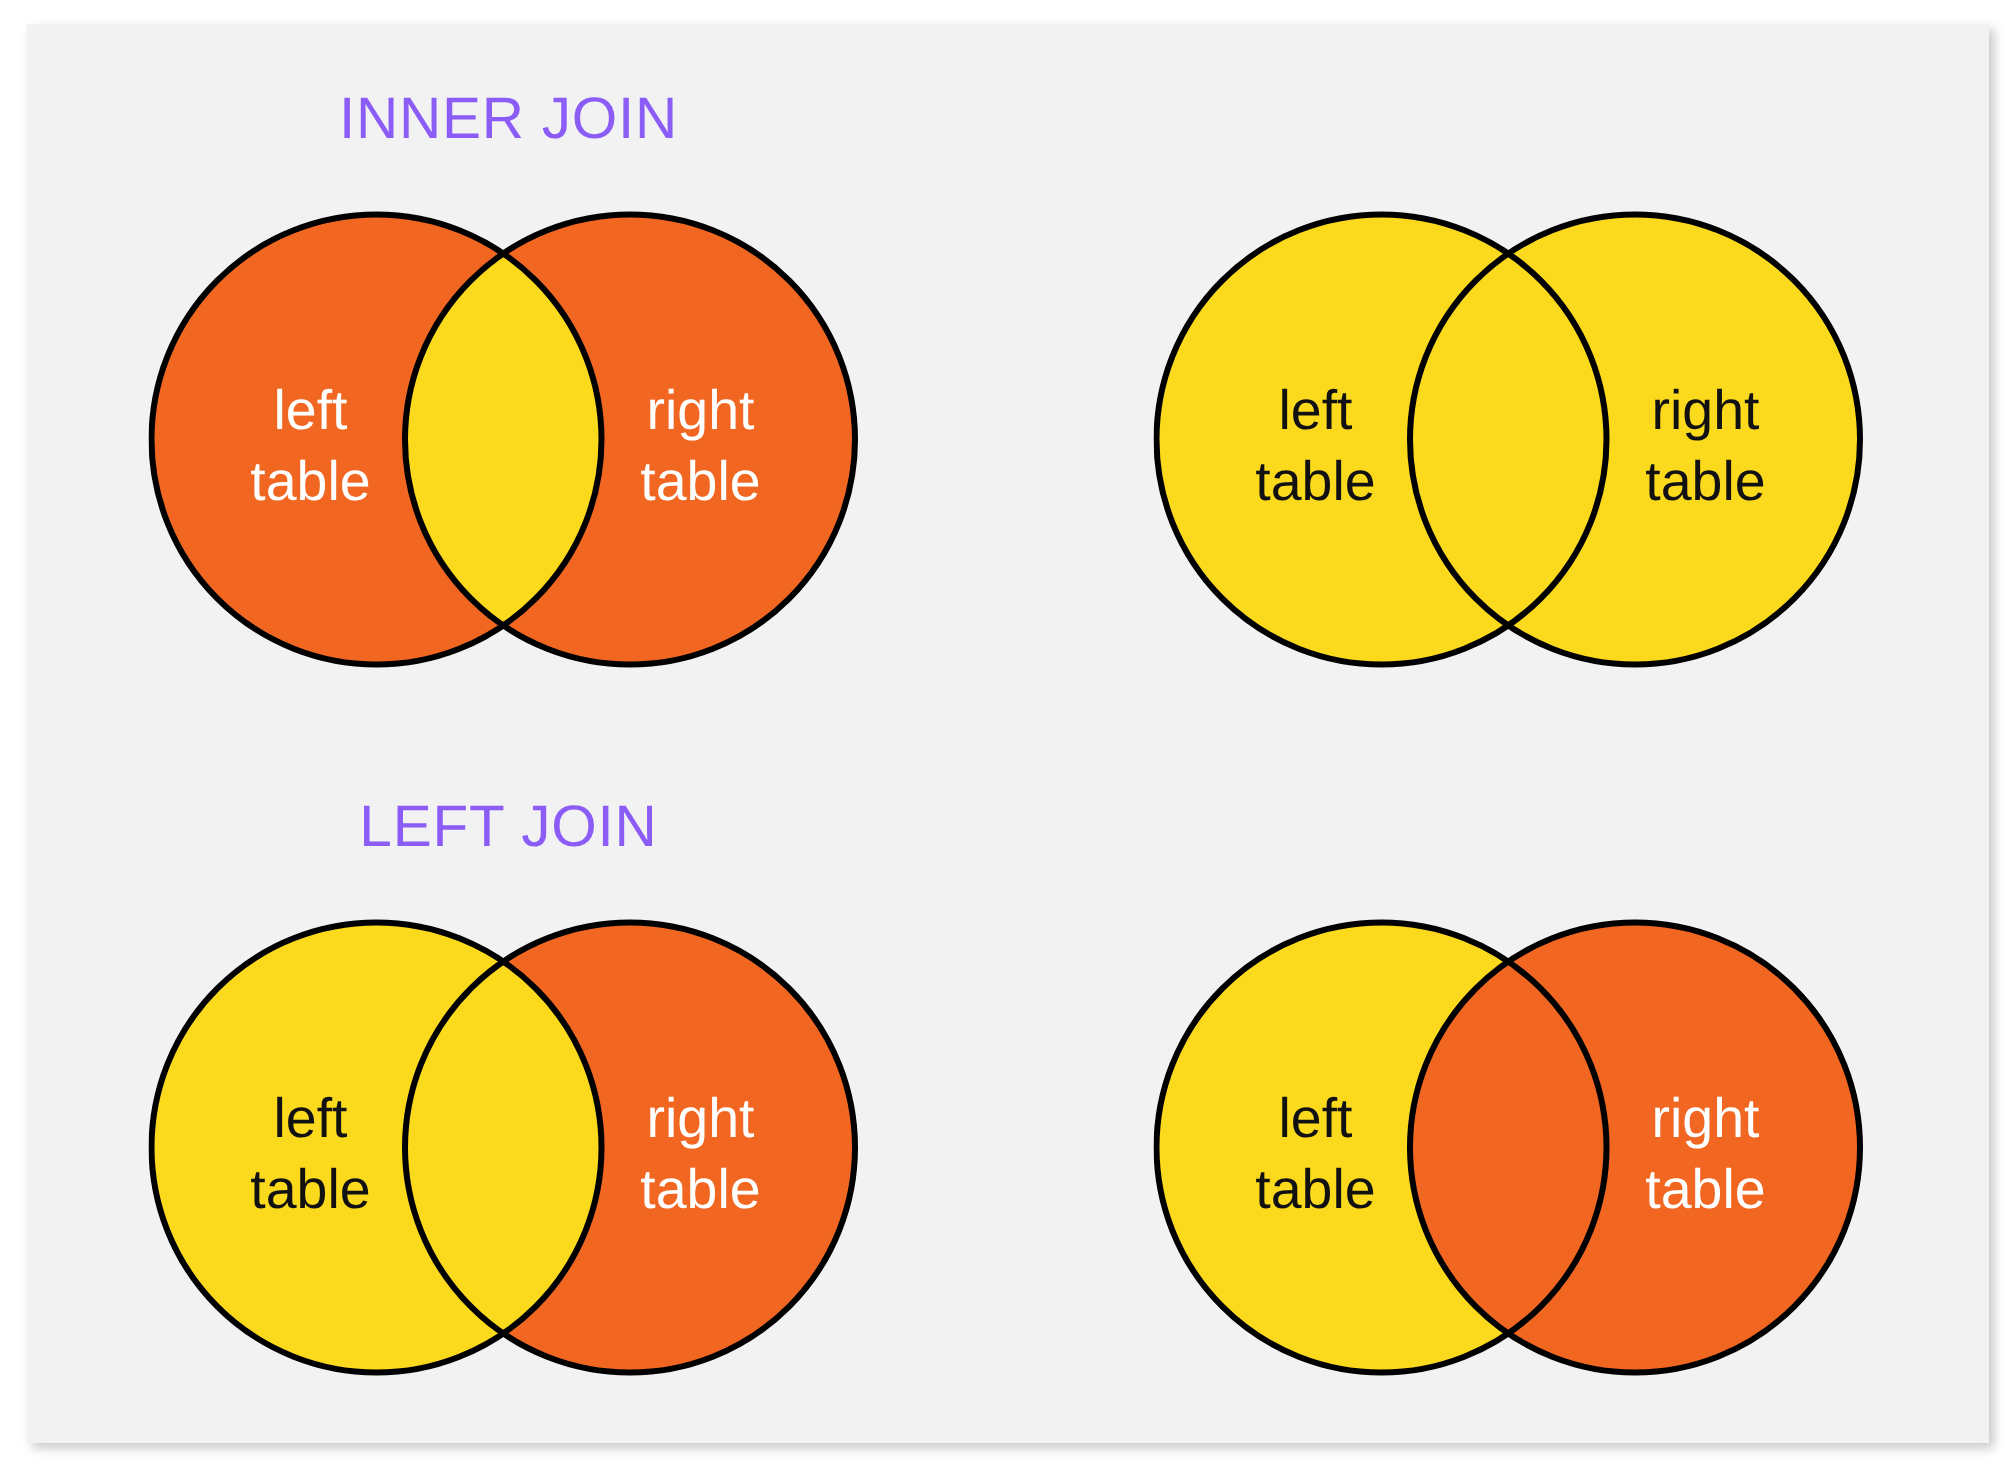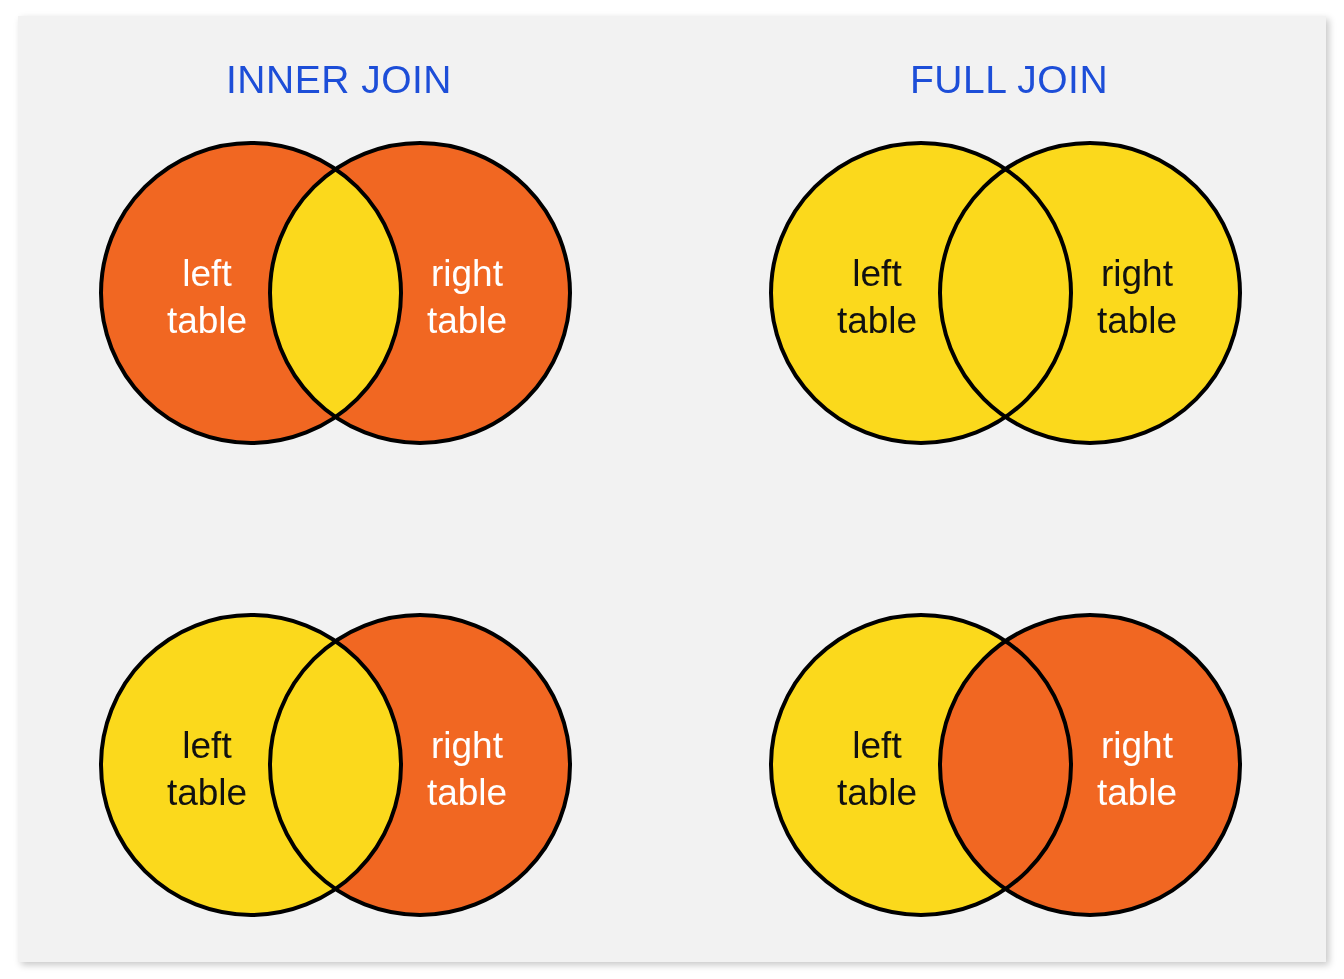--- a/index.html
+++ b/index.html
@@ -42,21 +42,21 @@
 
   .panel-title {
     position: absolute;
     top: 22px;
     left: 0;
     width: 510px;
     text-align: center;
     font-size: 39px;
     font-weight: 400;
     letter-spacing: 0.5px;
-    color: #1d4ed8;
+    color: #8b5cf6;
     white-space: nowrap;
   }
 
   .venn-svg {
     position: absolute;
     top: 90px;
     left: 15px;
   }
 
   .venn-label {
@@ -90,21 +90,20 @@
         <circle cx="152" cy="167" r="150" fill="none" stroke="#000000" stroke-width="4"></circle>
         <circle cx="321" cy="167" r="150" fill="none" stroke="#000000" stroke-width="4"></circle>
         <text class="venn-label" x="108" y="160" text-anchor="middle" fill="#ffffff">left</text>
         <text class="venn-label" x="108" y="207" text-anchor="middle" fill="#ffffff">table</text>
         <text class="venn-label" x="368" y="160" text-anchor="middle" fill="#ffffff">right</text>
         <text class="venn-label" x="368" y="207" text-anchor="middle" fill="#ffffff">table</text>
       </svg>
     </div>
 
     <div class="join-panel panel-full-join">
-      <div class="panel-title">FULL JOIN</div>
       <svg class="venn-svg" width="500" height="340" viewBox="0 0 500 340">
         <defs>
           <clipPath id="clipLeft1">
               <circle cx="152" cy="167" r="150"></circle>
             </clipPath>
         </defs>
         <circle cx="152" cy="167" r="150" fill="#fbd91c"></circle>
         <circle cx="321" cy="167" r="150" fill="#fbd91c"></circle>
         <g clip-path="url(#clipLeft1)">
           <circle cx="321" cy="167" r="150" fill="#fbd91c"></circle>
@@ -112,20 +111,21 @@
         <circle cx="152" cy="167" r="150" fill="none" stroke="#000000" stroke-width="4"></circle>
         <circle cx="321" cy="167" r="150" fill="none" stroke="#000000" stroke-width="4"></circle>
         <text class="venn-label" x="108" y="160" text-anchor="middle" fill="#111111">left</text>
         <text class="venn-label" x="108" y="207" text-anchor="middle" fill="#111111">table</text>
         <text class="venn-label" x="368" y="160" text-anchor="middle" fill="#111111">right</text>
         <text class="venn-label" x="368" y="207" text-anchor="middle" fill="#111111">table</text>
       </svg>
     </div>
 
     <div class="join-panel panel-left-join">
+      <div class="panel-title">LEFT JOIN</div>
       <svg class="venn-svg" width="500" height="340" viewBox="0 0 500 340">
         <defs>
           <clipPath id="clipLeft2">
               <circle cx="152" cy="167" r="150"></circle>
             </clipPath>
         </defs>
         <circle cx="152" cy="167" r="150" fill="#fbd91c"></circle>
         <circle cx="321" cy="167" r="150" fill="#f16722"></circle>
         <g clip-path="url(#clipLeft2)">
           <circle cx="321" cy="167" r="150" fill="#fbd91c"></circle>

